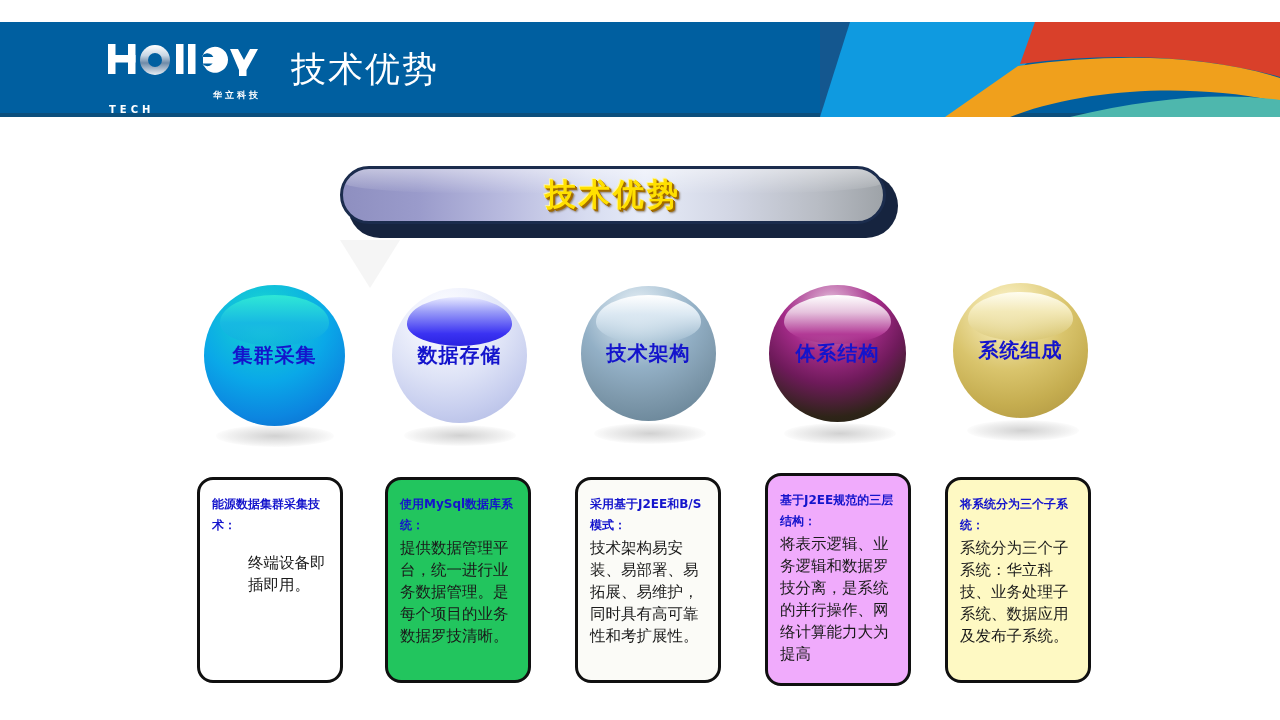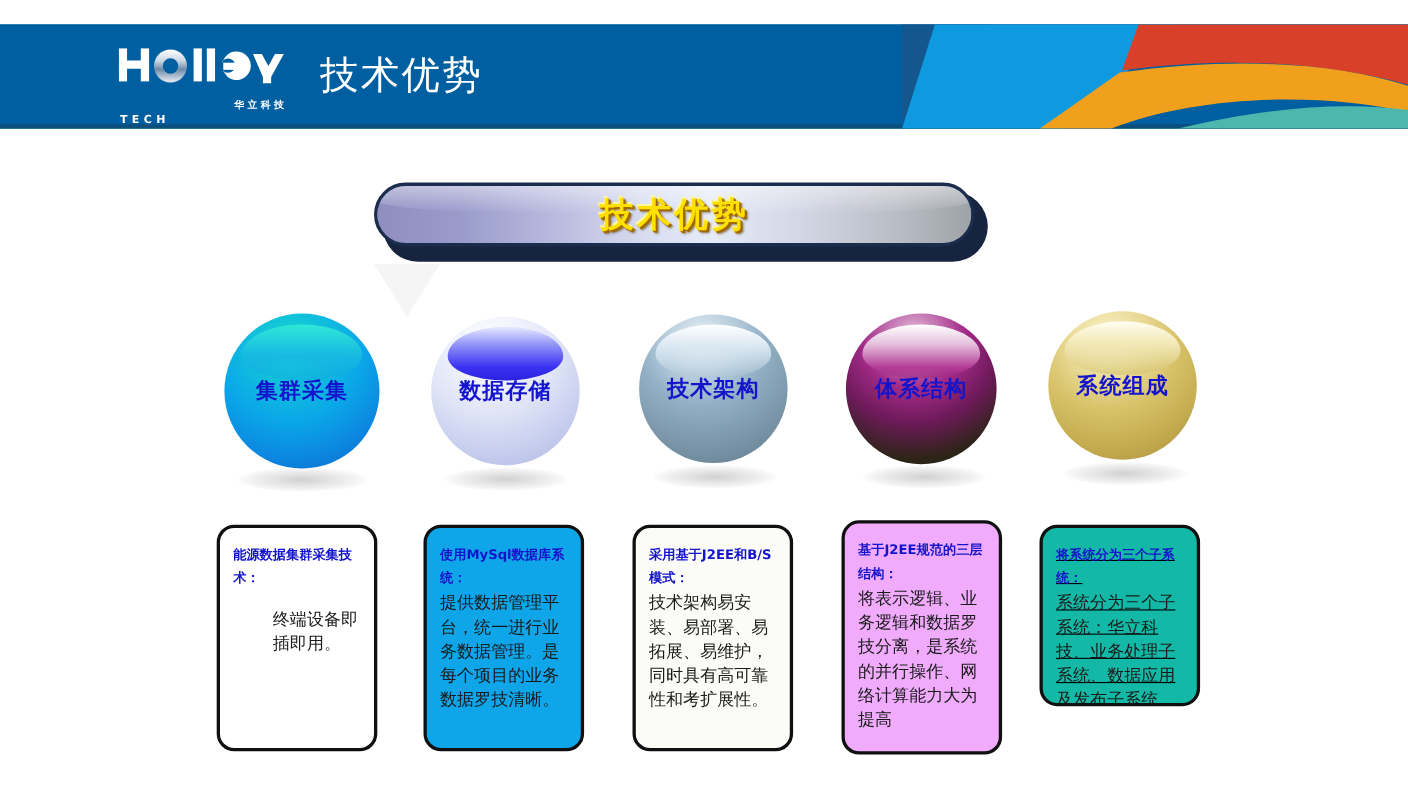--- a/index.html
+++ b/index.html
@@ -360,33 +360,33 @@
     <div class="ball" style="background: radial-gradient(circle at 45% 16%, #f0d8ea 0%, #cf8ec0 12%, #a32a88 34%, #6e1a5a 56%, #2e2418 80%, #1b2010 100%);"></div>
     <div class="cap" style="background: linear-gradient(to bottom, #ffffff 0%, #e6c4de 35%, #b23a96 80%, rgba(150,30,120,0.4) 100%);"></div>
     <div class="label">体系结构</div>
   </div>
 
   <div class="textbox gap" style="left:197px; top:477px; width:146px; height:206px; background:#ffffff;">
     <p class="head">能源数据集群采集技术：</p>
     <p class="body">终端设备即插即用。</p>
   </div>
 
-  <div class="textbox" style="left:385px; top:477px; width:146px; height:206px; background:#0ea5e9;">
+  <div class="textbox" style="left:385px; top:477px; width:146px; height:206px; background:#22c55e;">
     <p class="head">使用MySql数据库系统：</p>
     <p class="body">提供数据管理平台，统一进行业务数据管理。是每个项目的业务数据罗技清晰。</p>
   </div>
 
   <div class="textbox" style="left:575px; top:477px; width:146px; height:206px; background:#fbfbf7;">
     <p class="head">采用基于J2EE和B/S模式：</p>
     <p class="body">技术架构易安装、易部署、易拓展、易维护，同时具有高可靠性和考扩展性。</p>
   </div>
 
   <div class="textbox" style="left:765px; top:473px; width:146px; height:213px; background:#f0abfc;">
     <p class="head">基于J2EE规范的三层结构：</p>
     <p class="body">将表示逻辑、业务逻辑和数据罗技分离，是系统的并行操作、网络计算能力大为提高</p>
   </div>
 
-  <div class="textbox" style="left:945px; top:477px; width:146px; height:165px; background:#14b8a6;text-decoration:underline;">
+  <div class="textbox" style="left:945px; top:477px; width:146px; height:206px; background:#fef9c3;">
     <p class="head">将系统分为三个子系统：</p>
     <p class="body">系统分为三个子系统：华立科技、业务处理子系统、数据应用及发布子系统。</p>
   </div>
 
 </div>
 
 </body></html>

